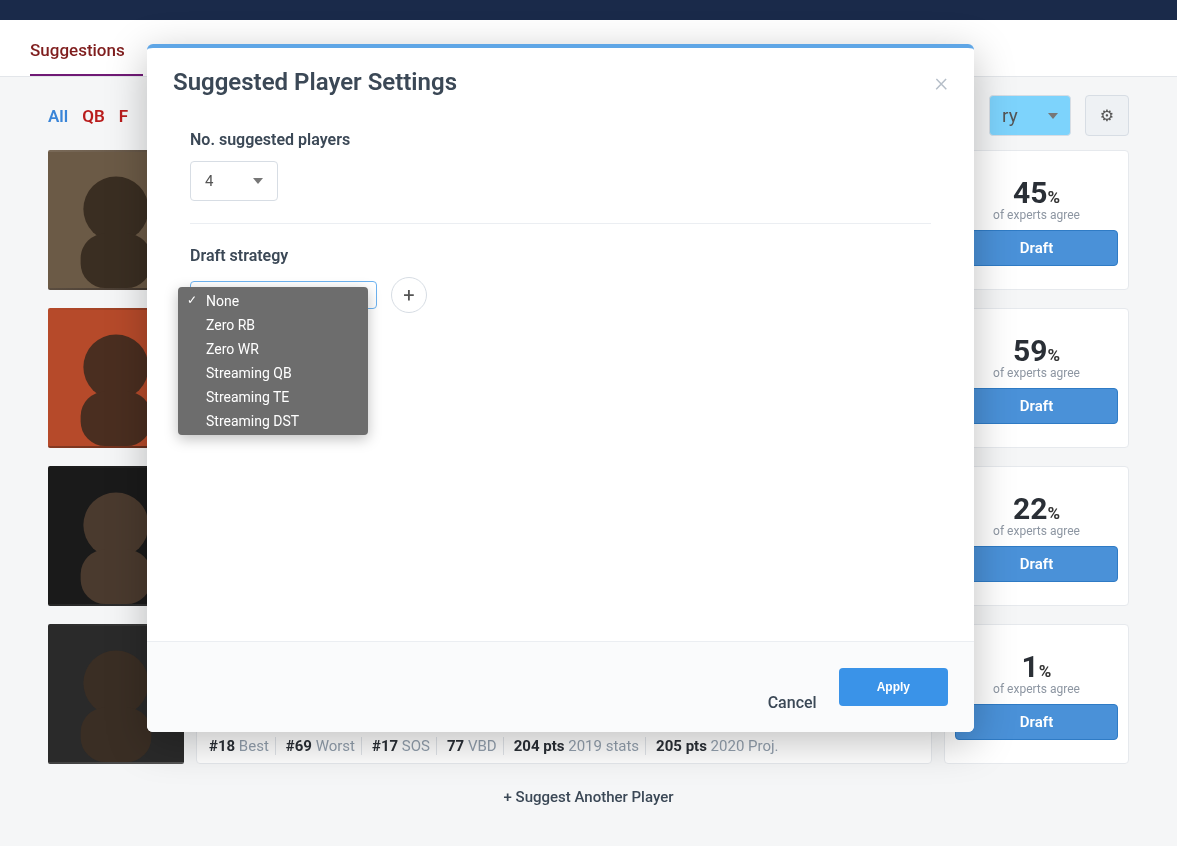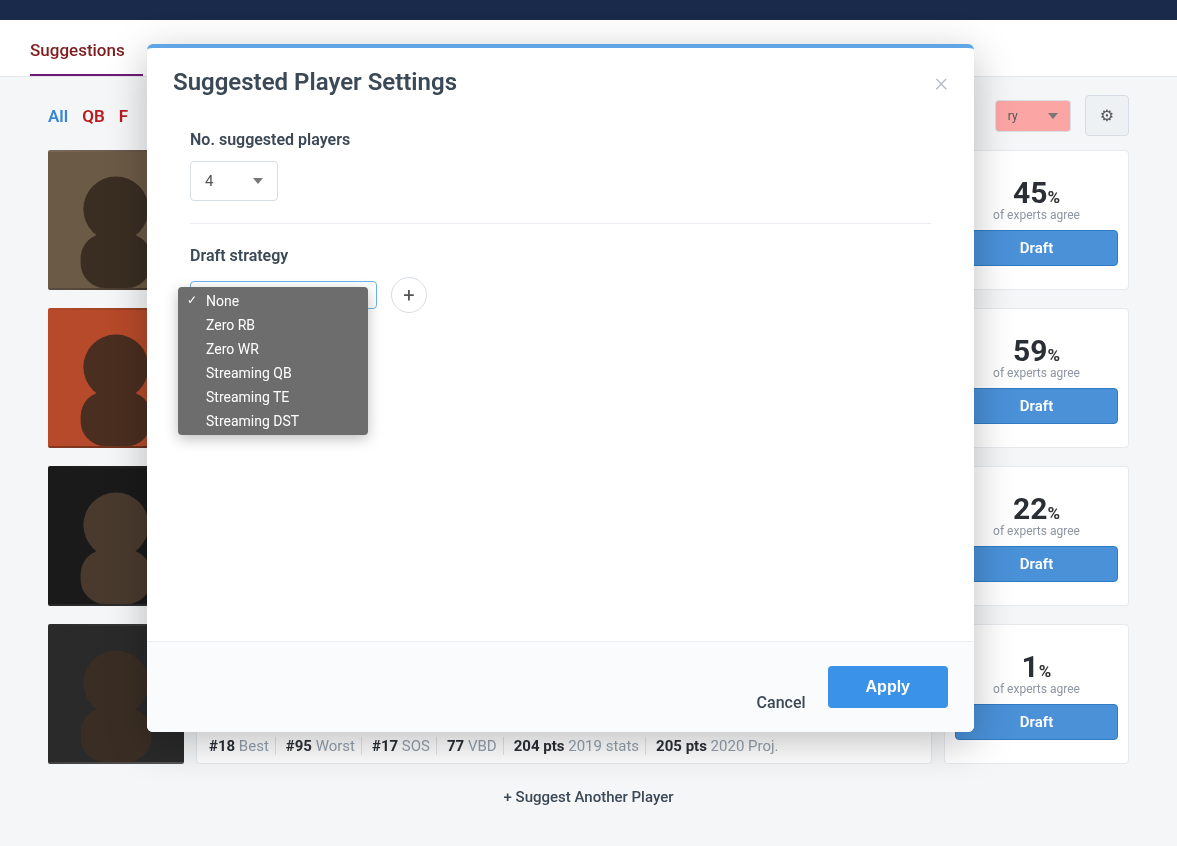--- a/index.html
+++ b/index.html
@@ -43,25 +43,25 @@
     font-size: 17px;
     font-weight: 600;
     color: #b91c1c;
   }
   .filter-pill.active { color: #3a85d8; }
   .filter-spacer { flex: 1; }
   .filter-select {
     border: 1px solid #d7dde4;
     border-radius: 4px;
     padding: 8px 12px;
-    background: #fca5a5;
+    background: #7dd3fc;
     display: flex;
     align-items: center;
     gap: 30px;
-    font-size: 12px;
+    font-size: 19px;
     color: #555;
   }
   .chev-down {
     width: 0; height: 0;
     border-left: 5px solid transparent;
     border-right: 5px solid transparent;
     border-top: 6px solid #777;
   }
   .gear-btn {
     border: 1px solid #d7dde4;
@@ -294,21 +294,21 @@
     font-weight:500;
     cursor:pointer;
     margin-top:31px;
   }
   .apply-btn {
     background:#3a93e8;
     color:#fff;
     border:none;
     border-radius:4px;
     padding: 12px 38px;
-    font-size:16px;
+    font-size:12px;
     font-weight:600;
     cursor:pointer;
   }
 </style>
 </head>
 <body>
 
 <div class="topbar"></div>
 
 <div class="navbar">
@@ -383,21 +383,21 @@
     <div class="avatar" style="background:linear-gradient(135deg,#2a2a2a,#555);">
       <svg viewBox="0 0 100 100">
           <rect width="100" height="100" fill="#2a2a2a"></rect>
           <circle cx="50" cy="42" r="24" fill="#3a2e24"></circle>
           <rect x="24" y="60" width="52" height="40" rx="18" fill="#3a2e24"></rect>
         </svg>
     </div>
     <div class="card-body">
       <div class="stats-row">
         <span><span class="stat-num">#18</span> <span class="stat-label">Best</span></span>
-        <span><span class="stat-num">#95</span> <span class="stat-label">Worst</span></span>
+        <span><span class="stat-num">#69</span> <span class="stat-label">Worst</span></span>
         <span><span class="stat-num">#17</span> <span class="stat-label">SOS</span></span>
         <span><span class="stat-num">77</span> <span class="stat-label">VBD</span></span>
         <span><span class="stat-num">204 pts</span> <span class="stat-label">2019 stats</span></span>
         <span><span class="stat-num">205 pts</span> <span class="stat-label last">2020 Proj.</span></span>
       </div>
     </div>
     <div class="card-right">
       <div><span class="pct-big">1</span><span class="pct-sign">%</span></div>
       <div class="experts-txt">of experts agree</div>
       <div class="draft-btn">Draft</div>

